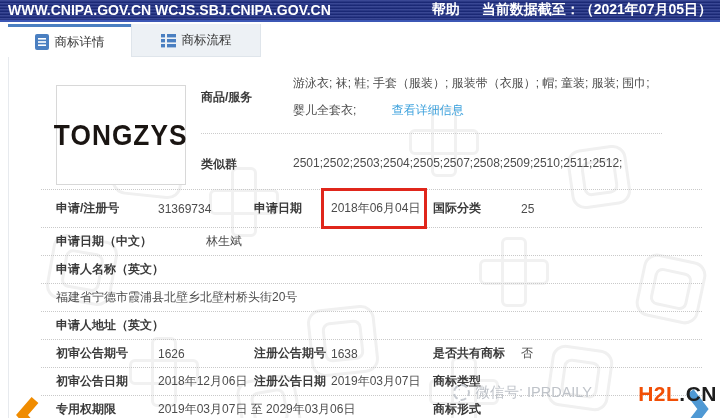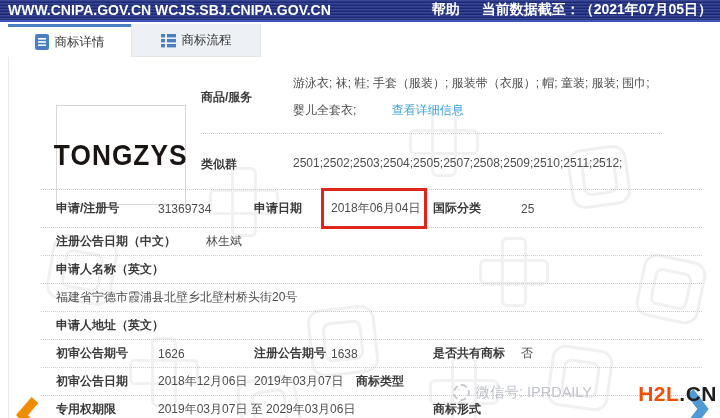--- a/index.html
+++ b/index.html
@@ -38,21 +38,21 @@
   .wm-plus::before { content:""; position:absolute; left:22px; top:0;
      width:20px; height:64px; border:3px solid #f1f1f1; border-radius:6px; }
   .wm-plus::after { content:""; position:absolute; left:0; top:22px;
      width:64px; height:20px; border:3px solid #f1f1f1; border-radius:6px; }
 
   .content { position:relative; z-index:1; height:100%; }
 
   
   .mark-box { position:absolute; left:47px; top:28px; width:130px; height:100px;
     border:1px solid #d8d8d8; background:#fff; display:flex;
-    align-items:center; justify-content:center;margin-top:20px; }
+    align-items:center; justify-content:center; }
   .mark-text { font-size:25px; font-weight:900; letter-spacing:1px; color:#1a1512;
     transform:scale(1.05,1.15); white-space:nowrap; }
 
   
   .top-right { position:absolute; left:192px; top:12px; right:58px; font-size:12px; }
   .info-row { display:flex; }
   .info-row .lbl { width:92px; font-weight:bold; color:#3a3a3a; flex:none; }
   .goods-row { align-items:center; min-height:56px; }
   .goods-row .val { flex:1; line-height:27px; color:#4c4c4c; }
   .goods-row .link { color:#3aa0dc; text-decoration:none; cursor:pointer;margin-left:32px; }
@@ -171,21 +171,21 @@
           <span class="lab w102">申请/注册号</span>
           <span class="val w96">31369734</span>
           <span class="lab w77">申请日期</span>
           <span class="val w-sp102">2018年06月04日</span>
           <span class="lab w88">国际分类</span>
           <span class="val">25</span>
           <div class="red-box"></div>
         </div>
 
         <div class="row h28">
-          <span class="lab w150">注册公告日期（中文）</span>
+          <span class="lab w150">申请日期（中文）</span>
           <span class="val">林生斌</span>
         </div>
         <div class="row h28">
           <span class="lab w150">申请人名称（英文）</span>
           <span class="val"></span>
         </div>
         <div class="row h28">
           <span class="val">福建省宁德市霞浦县北壁乡北壁村桥头街20号</span>
         </div>
         <div class="row h28">
@@ -198,20 +198,21 @@
           <span class="val w96">1626</span>
           <span class="lab w77">注册公告期号</span>
           <span class="val w-sp102">1638</span>
           <span class="lab w88">是否共有商标</span>
           <span class="val">否</span>
         </div>
 
         <div class="row h28">
           <span class="lab w102">初审公告日期</span>
           <span class="val w96">2018年12月06日</span>
+          <span class="lab w77">注册公告日期</span>
           <span class="val w-sp102">2019年03月07日</span>
           <span class="lab w88">商标类型</span>
           <span class="val"></span>
         </div>
 
         <div class="row h28">
           <span class="lab w102">专用权期限</span>
           <span class="val w275">2019年03月07日 至 2029年03月06日</span>
           <span class="lab w88">商标形式</span>
           <span class="val"></span>

